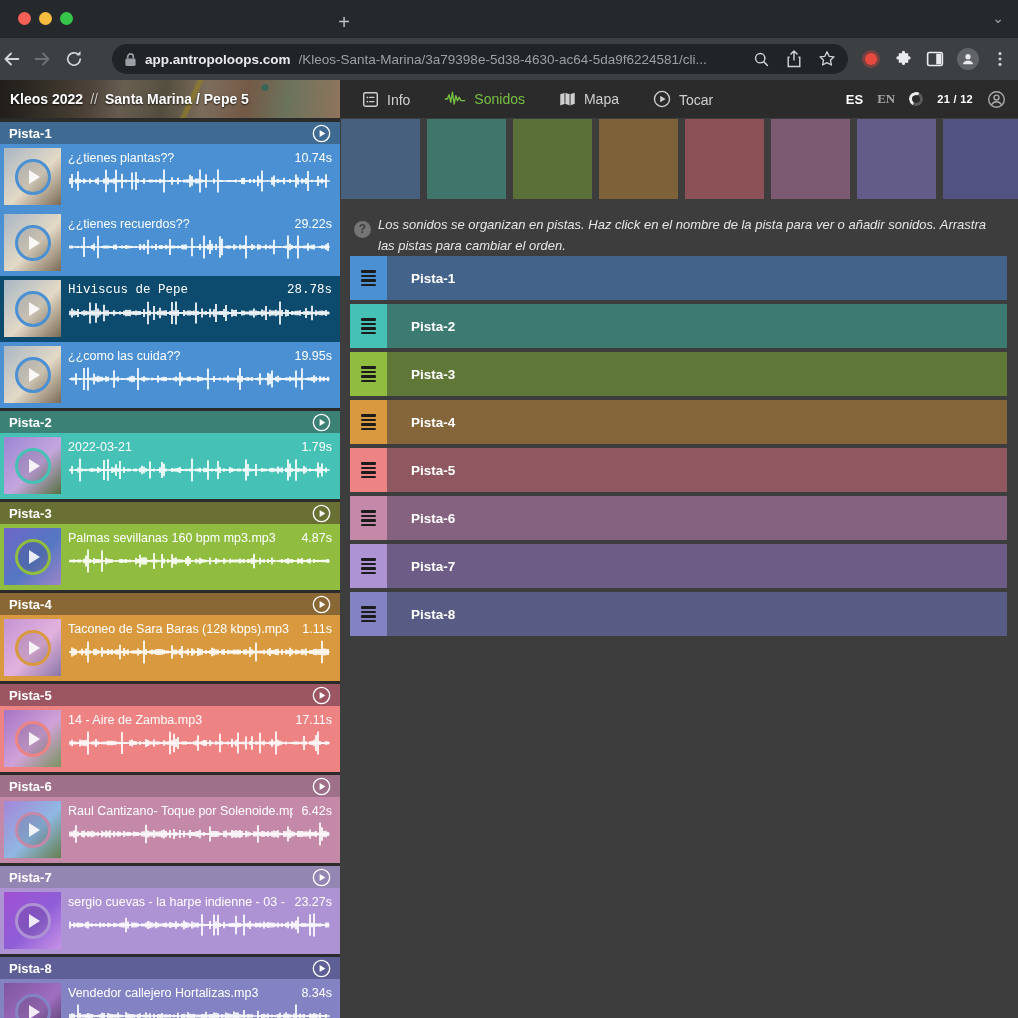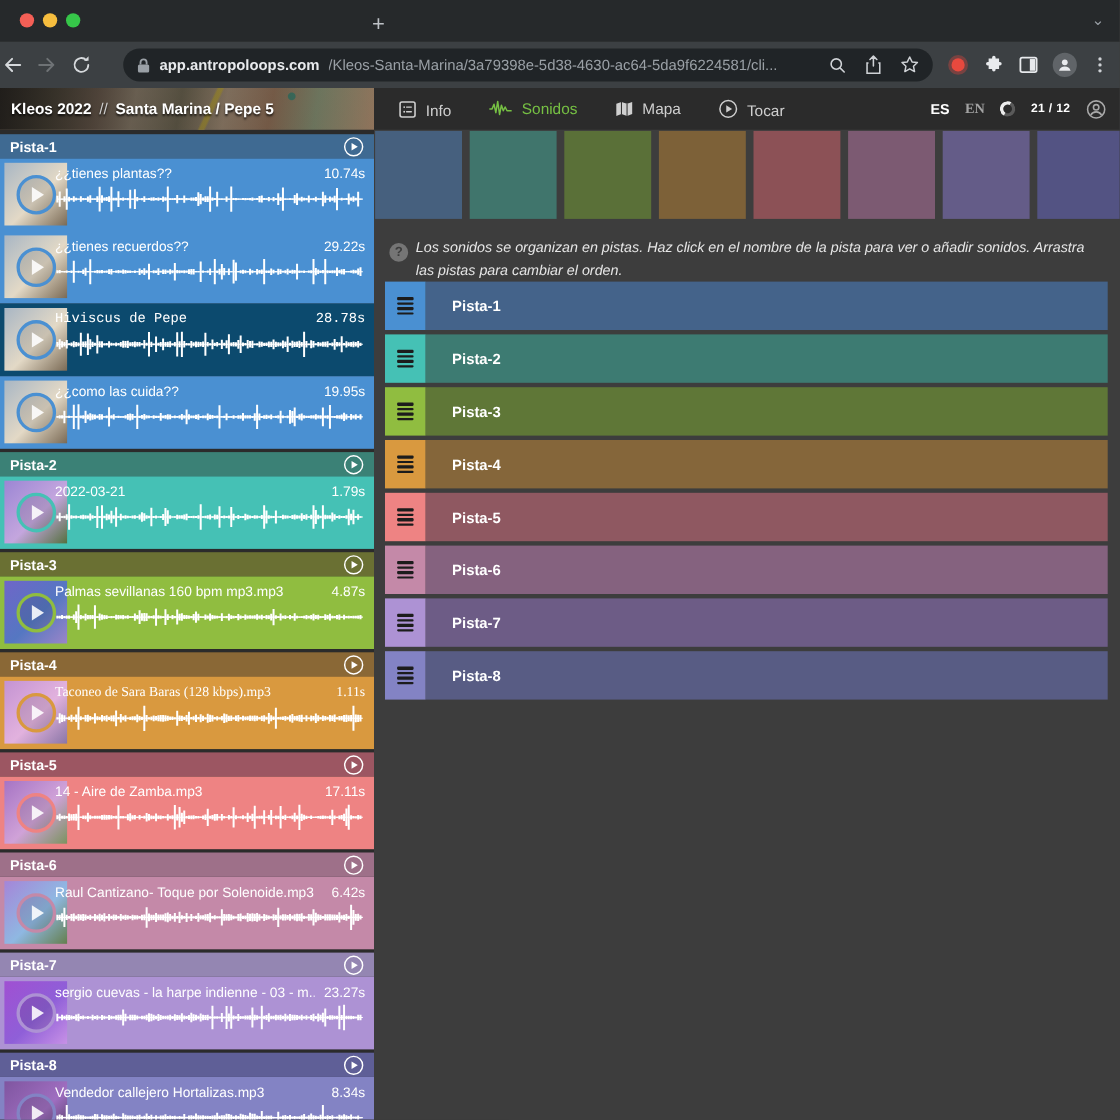--- a/index.html
+++ b/index.html
@@ -63,21 +63,21 @@
   .s-header { height:22px; display:flex; align-items:center; padding:0 9px; color:#fff;
     font-size:13px; font-weight:700; }
   .s-header .sp { flex:1; }
   .playbtn { width:19px; height:19px; flex:none; }
   .clip { position:relative; height:66px; }
   .thumb { position:absolute; left:4px; top:4px; width:57px; height:57px; display:flex; align-items:center; justify-content:center; }
   .thumb-ring { width:36px; height:36px; border-radius:50%; border:3px solid #fff; background:rgba(25,25,25,.12);
     display:flex; align-items:center; justify-content:center; }
   .thumb-tri { width:0; height:0; border-left:11px solid rgba(255,255,255,.88);
     border-top:7px solid transparent; border-bottom:7px solid transparent; margin-left:3px; }
-  .clip-body { position:absolute; left:50px; right:8px; top:7px; }
+  .clip-body { position:absolute; left:68px; right:8px; top:7px; }
   .clip-row { display:flex; color:#fff; font-size:12.5px; }
   .clip-title { flex:1; white-space:nowrap; overflow:hidden; }
   .clip-dur { flex:none; margin-left:8px; }
   .wave { display:block; width:100%; height:26px; margin-top:3px; }
 
   
   .main { position:absolute; left:340px; top:118px; width:678px; height:900px; background:#3d3d3d; overflow:hidden; }
   .swatches { position:absolute; left:1px; top:1px; display:flex; gap:7px; }
   .swatch { width:79px; height:80px; flex:none; }
   .help { position:absolute; left:14px; top:96px; right:24px; display:flex; align-items:flex-start; gap:7px; }
@@ -359,21 +359,21 @@
       </div>
       <div class="section">
     <div class="s-header" style="background: rgb(138, 104, 54);">
       <span>Pista-4</span>
       <span class="sp"></span>
       <svg class="playbtn" viewBox="0 0 20 20">
             <circle cx="10" cy="10" r="8.6" fill="none" stroke="#fff" stroke-width="1.4"></circle>
             <path d="M8 6.4l6 3.6-6 3.6z" fill="#fff"></path>
           </svg>
     </div>
-  <div class="clip" style="background: rgb(217, 153, 63); font-family: Liberation Serif, serif;">
+  <div class="clip" style="background: rgb(217, 153, 63);">
     <div class="thumb" style="background: linear-gradient(135deg, rgb(196, 147, 210) 0%, rgb(226, 178, 222) 55%, rgb(138, 118, 166) 100%);">
       <span class="thumb-ring" style="border-color: rgb(217, 153, 63);">
               <span class="thumb-tri"></span>
             </span>
     </div>
     <div class="clip-body">
       <div class="clip-row">
         <span class="clip-title">Taconeo de Sara Baras (128 kbps).mp3</span>
         <span class="clip-dur">1.11s</span>
       </div>

